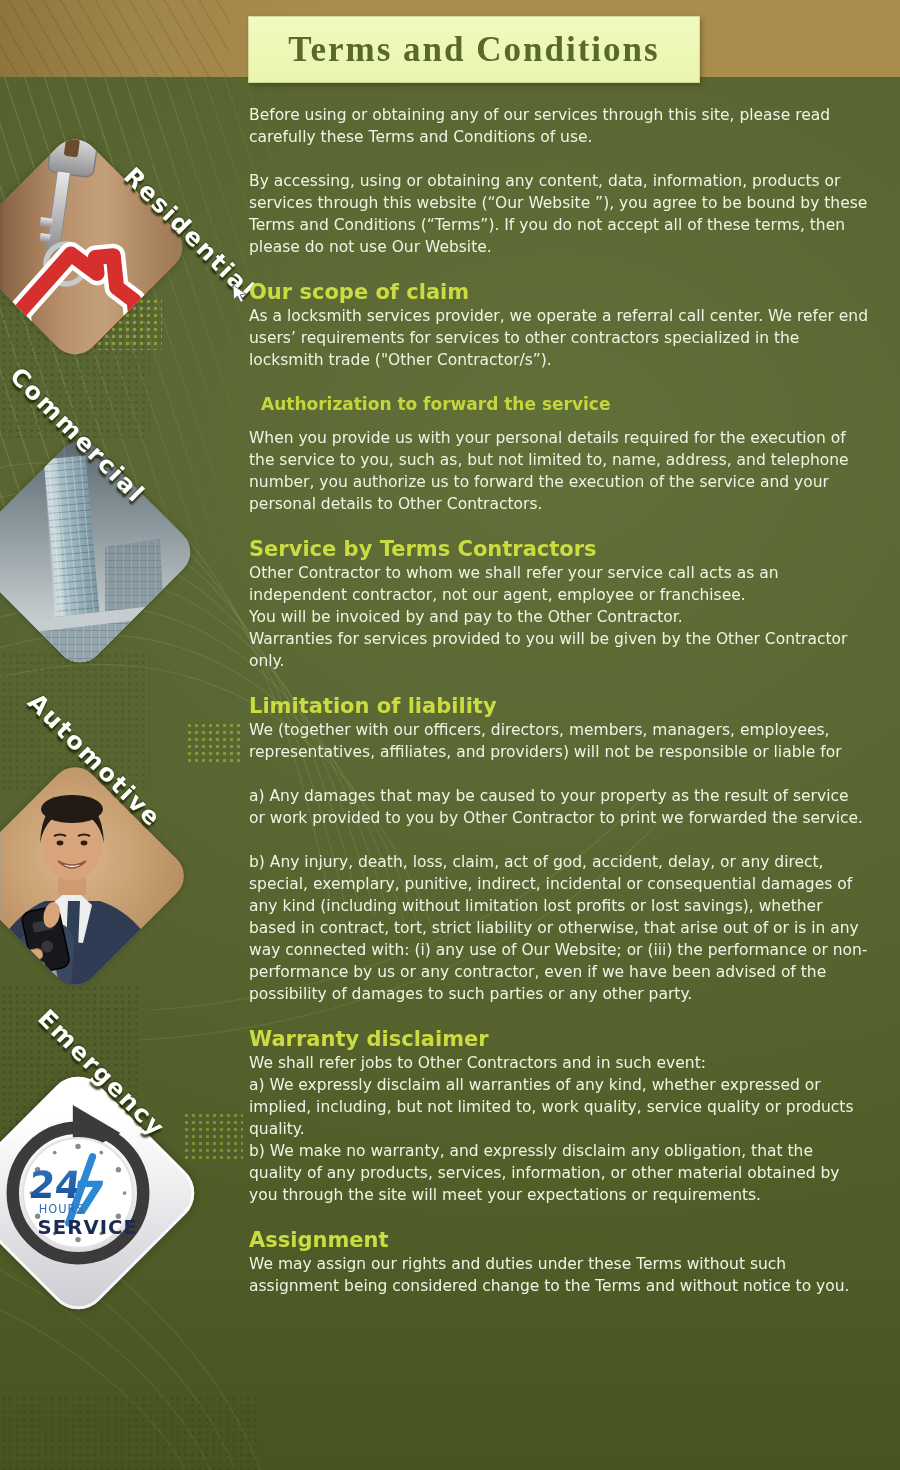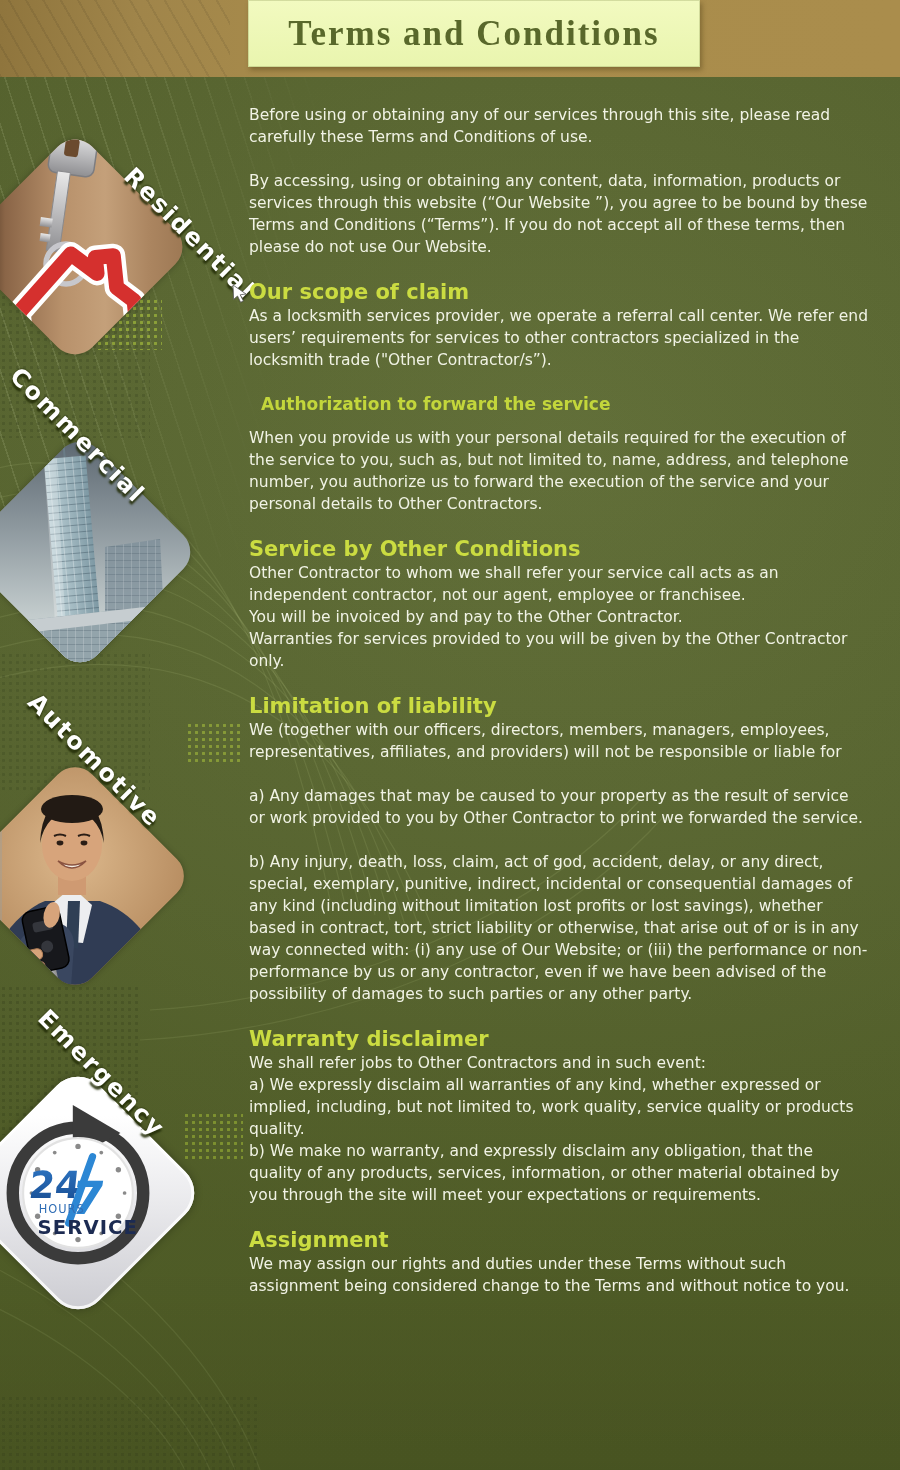--- a/index.html
+++ b/index.html
@@ -21,21 +21,21 @@
     pointer-events:none;}
   svg.swoosh{position:absolute;left:0;top:0;}
   .dots{position:absolute;background-image:radial-gradient(circle,currentColor 1.4px,transparent 1.6px);background-size:7px 7px;}
   .dots.bright{color:#b9d63a;}
   .dots.dark{color:#39461c;}
   
   .band{position:absolute;left:0;top:0;width:900px;height:77px;
     background:linear-gradient(90deg,#8f753d 0,#a0854a 140px,#a98c4b 320px,#aa8d4c 100%);}
   .band::before{content:"";position:absolute;left:0;top:0;width:230px;height:100%;
     background:repeating-linear-gradient(60deg,rgba(0,0,0,.07) 0 2px,transparent 2px 15px);}
-  .title-box{position:absolute;left:248px;top:0;width:452px;height:67px;
+  .title-box{position:absolute;left:248px;top:16px;width:452px;height:67px;
     background:linear-gradient(180deg,#f2fac0,#e9f5ae);
     box-shadow:2px 3px 5px rgba(55,40,8,.35), inset 0 0 0 1px rgba(120,130,60,.25);
     display:flex;align-items:center;justify-content:center;}
   .title-box h1{margin:0;font-family:"Liberation Serif","DejaVu Serif",serif;
     font-size:35px;font-weight:bold;color:#59682b;letter-spacing:2px;}
   
   .diamond{position:absolute;transform:rotate(45deg);overflow:hidden;border-radius:24px;
     box-shadow:0 0 6px rgba(0,0,0,.25);cursor:pointer;}
   .diamond .inner{position:absolute;transform:rotate(-45deg);}
   .diamond-label{position:absolute;transform:rotate(45deg);transform-origin:0 0;
@@ -259,21 +259,21 @@
   </div>
   <span class="diamond-label" id="lbl-emergency">Emergency</span>
 
   <main class="content">
     <p class="bt">Before using or obtaining any of our services through this site, please read carefully these Terms and Conditions of use.</p>
     <p class="bt">By accessing, using or obtaining any content, data, information, products or services through this website (“Our Website ”), you agree to be bound by these Terms and Conditions (“Terms”). If you do not accept all of these terms, then please do not use Our Website.</p>
     <h2 class="sec">Our scope of claim</h2>
     <p class="bt">As a locksmith services provider, we operate a referral call center. We refer end users’ requirements for services to other contractors specialized in the locksmith trade ("Other Contractor/s”).</p>
     <h3 class="sub">Authorization to forward the service</h3>
     <p class="bt">When you provide us with your personal details required for the execution of the service to you, such as, but not limited to, name, address, and telephone number, you authorize us to forward the execution of the service and your personal details to Other Contractors.</p>
-    <h2 class="sec">Service by Other Conditions</h2>
+    <h2 class="sec">Service by Terms Contractors</h2>
     <p class="bt">Other Contractor to whom we shall refer your service call acts as an independent contractor, not our agent, employee or franchisee.
 You will be invoiced by and pay to the Other Contractor.
 Warranties for services provided to you will be given by the Other Contractor only.</p>
     <h2 class="sec">Limitation of liability</h2>
     <p class="bt">We (together with our officers, directors, members, managers, employees, representatives, affiliates, and providers) will not be responsible or liable for</p>
     <p class="bt">a) Any damages that may be caused to your property as the result of service or work provided to you by Other Contractor to print we forwarded the service.</p>
     <p class="bt">b) Any injury, death, loss, claim, act of god, accident, delay, or any direct, special, exemplary, punitive, indirect, incidental or consequential damages of any kind (including without limitation lost profits or lost savings), whether based in contract, tort, strict liability or otherwise, that arise out of or is in any way connected with: (i) any use of Our Website; or (iii) the performance or non-performance by us or any contractor, even if we have been advised of the possibility of damages to such parties or any other party.</p>
     <h2 class="sec">Warranty disclaimer</h2>
     <p class="bt">We shall refer jobs to Other Contractors and in such event:
 a) We expressly disclaim all warranties of any kind, whether expressed or implied, including, but not limited to, work quality, service quality or products quality.

